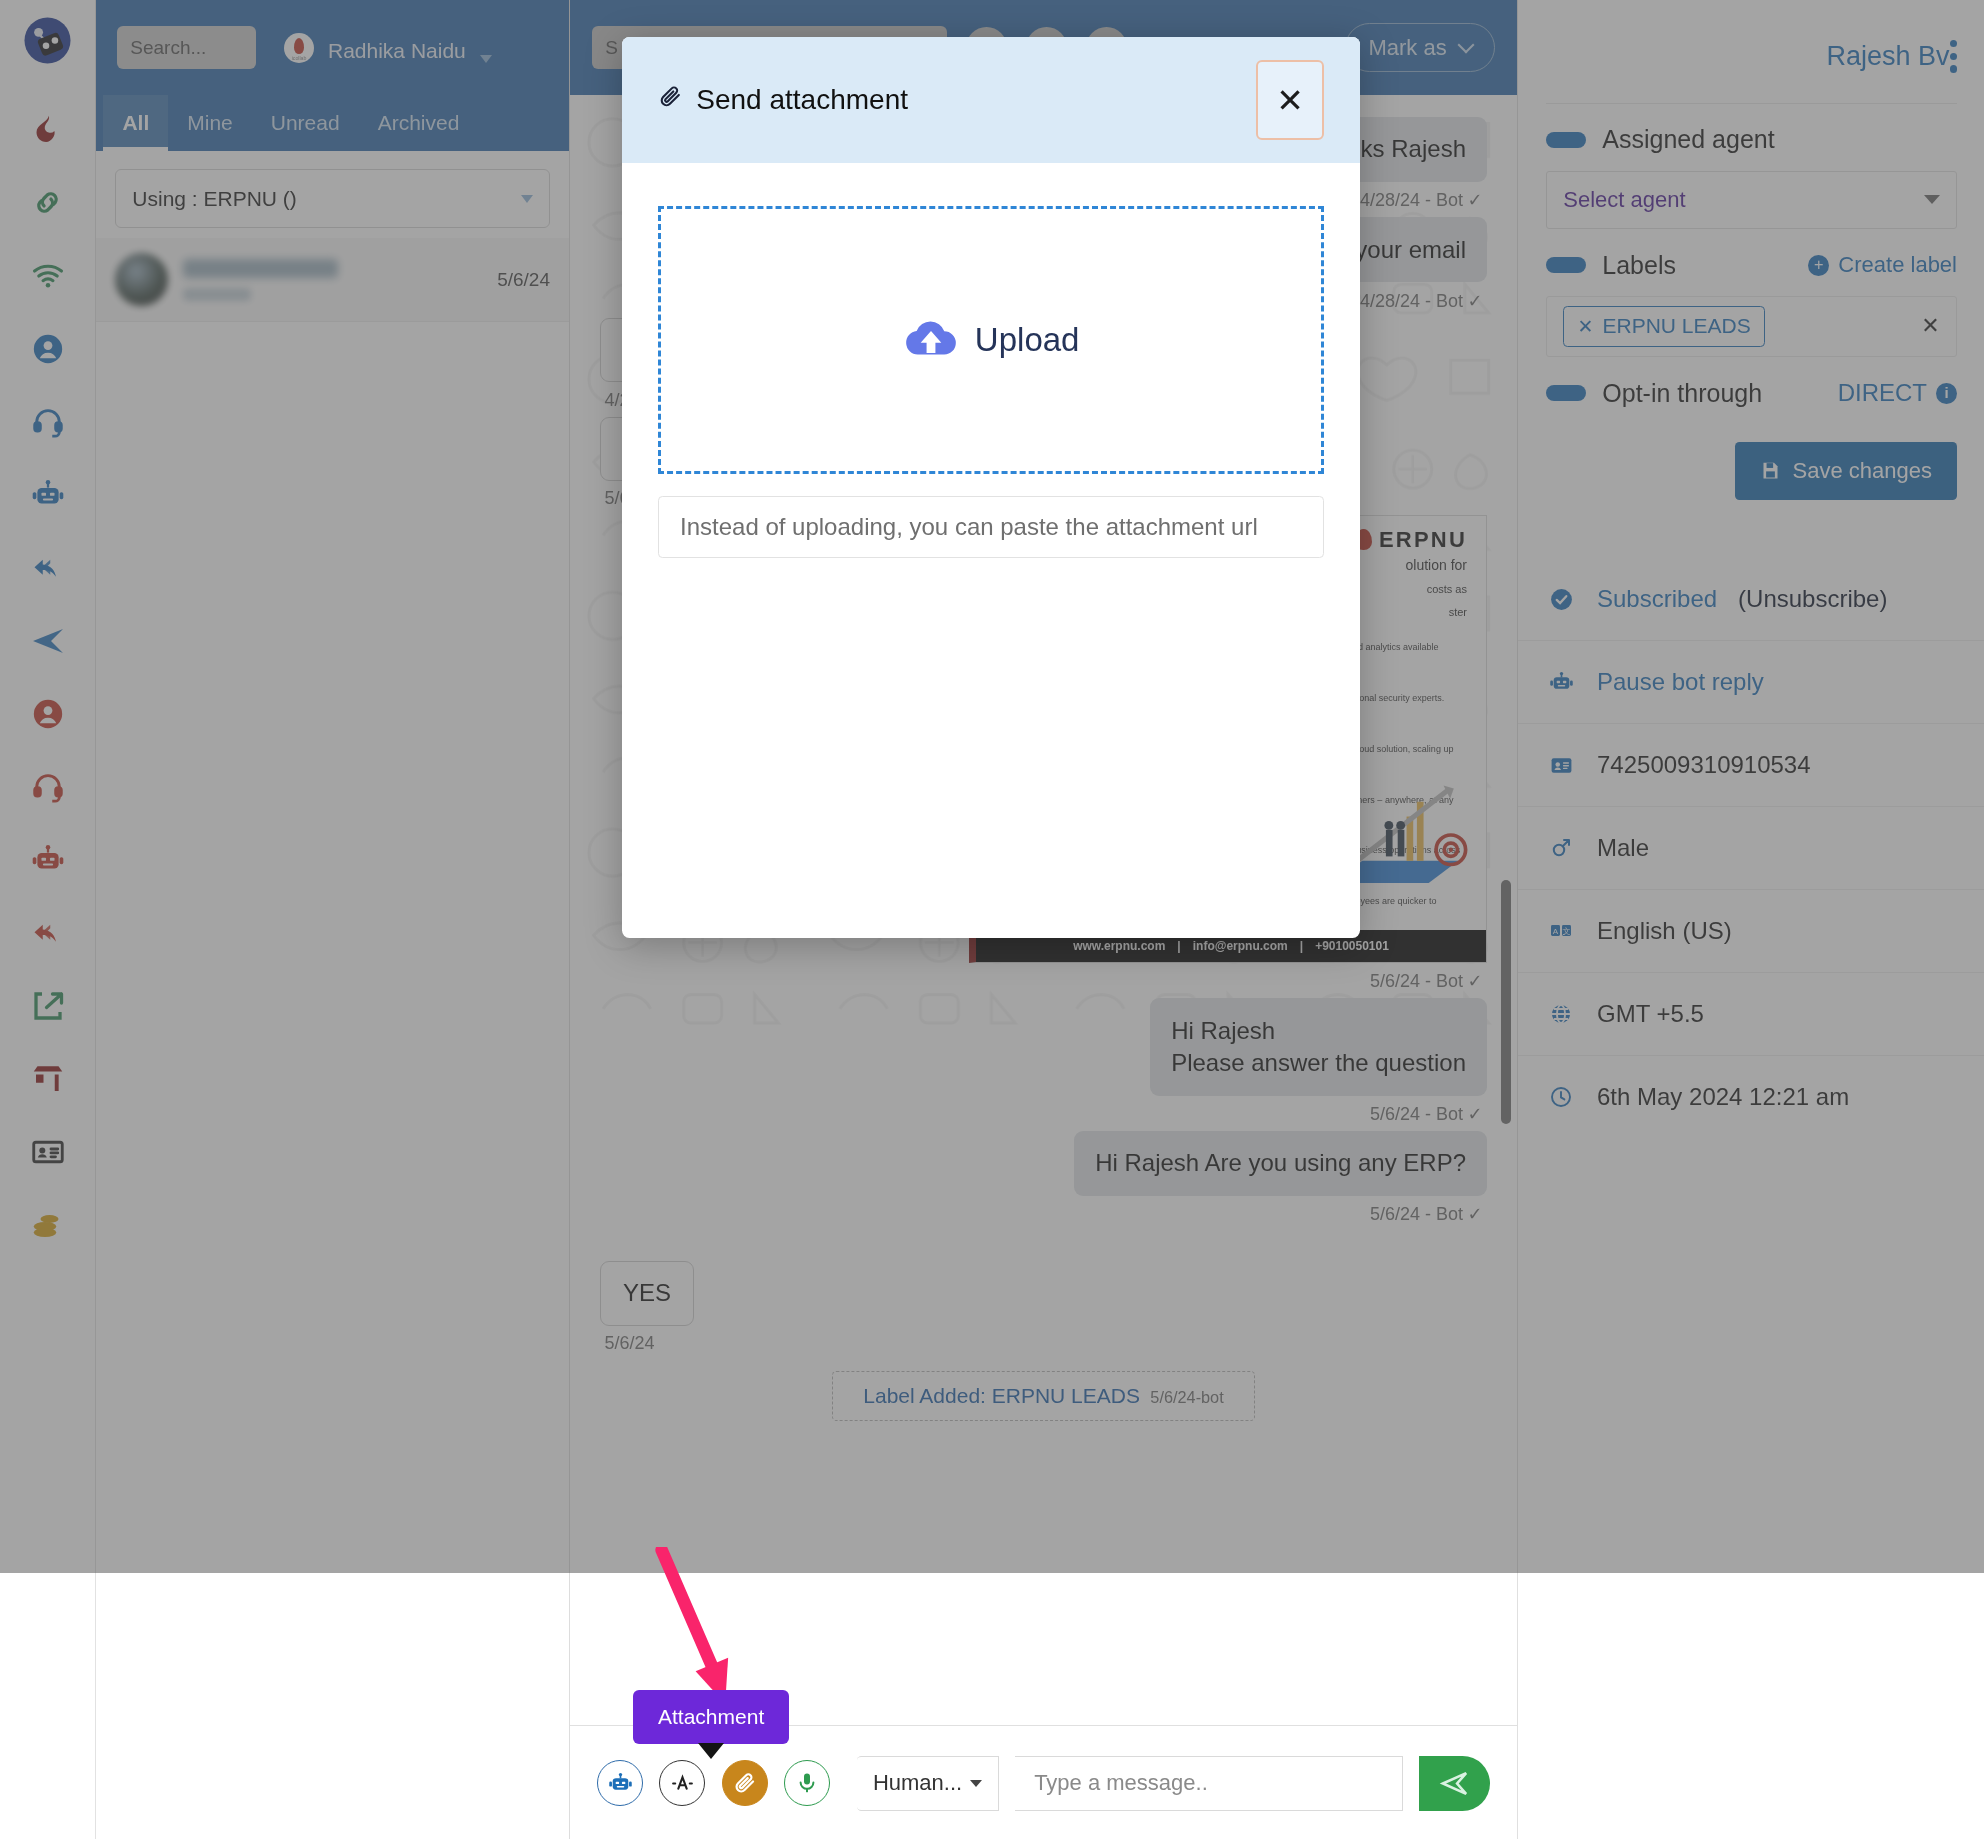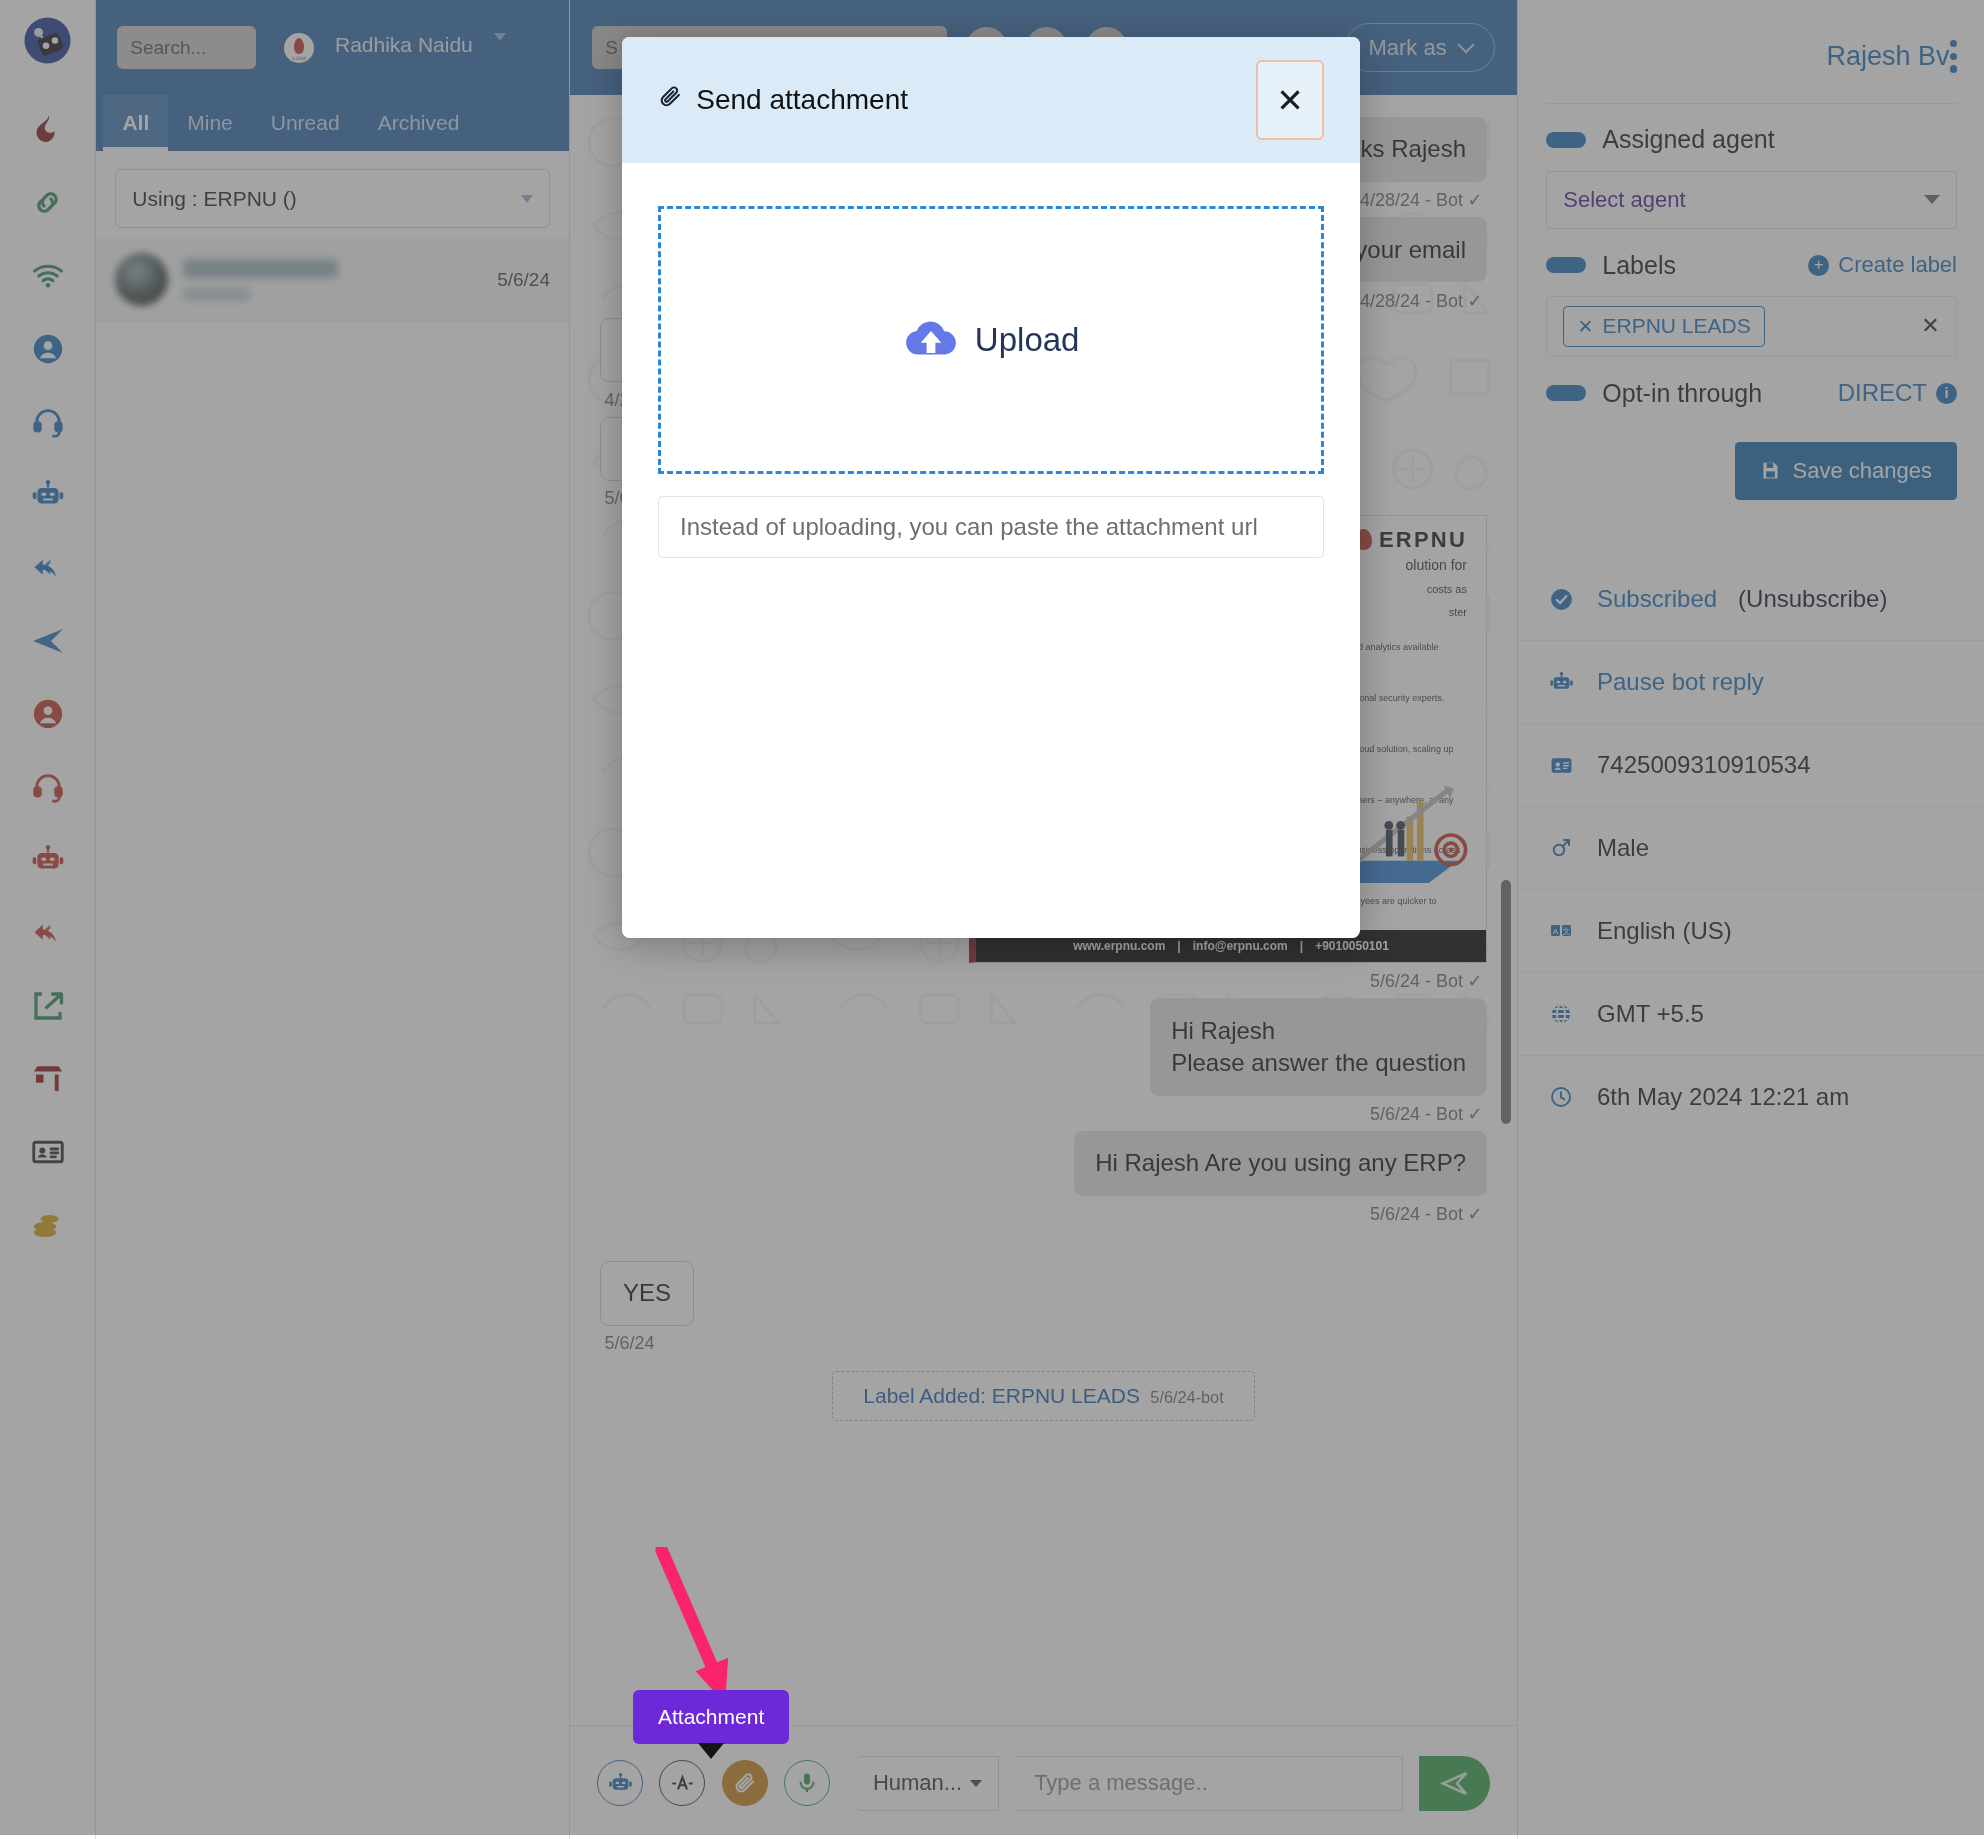--- a/index.html
+++ b/index.html
@@ -1,21 +1,21 @@
 <!DOCTYPE html>
 <html style="font-size:12px"><head>
 <meta charset="utf-8">
 <style>
   * { box-sizing: border-box; margin: 0; padding: 0; }
   html, body {
     width: 1985px; height: 1840px;
     font-family: "Liberation Sans", sans-serif;
     overflow: hidden; background: #f0f0f0;
   }
-  #app { position: relative; width: 1985px; height: 1835px; }
+  #app { position: relative; width: 1985px; height: 1573px; }
 
   
   #backdrop-app { position: absolute; inset: 0; }
   #dim-overlay {
     position: absolute; inset: 0; background: rgba(90,90,90,0.55);
     z-index: 500; pointer-events: none;
   }
 
   
   #rail {
@@ -38,21 +38,21 @@
   #conv-head {
     height: 95px; background: #2f6caa;
     display: flex; align-items: center; padding: 0 21px;
   }
   #search-box {
     width: 139px; height: 43px; background: #c9c9c9; border-radius: 6px;
     display: flex; align-items: center; padding: 0 13.3px;
     color: #555; font-size: 19px;
   }
   #agent-chip {
-    display: flex; align-items: flex-start; gap: 21px; margin-left: 28px;
+    display: flex; align-items: flex-end; gap: 14px; margin-left: 28px;
     color: #e9eef5; font-size: 21px; white-space: nowrap;
   }
   #agent-avatar {
     width: 30px; height: 30px; border-radius: 50%;
     background: #ffffff; display: flex; align-items: center;
     justify-content: center; font-size: 8.1px; color: #7a7a7a;
     overflow: hidden; position: relative;
   }
   #agent-avatar .flame {
     width: 10.4px; height: 16.3px; background: #c0392b;

